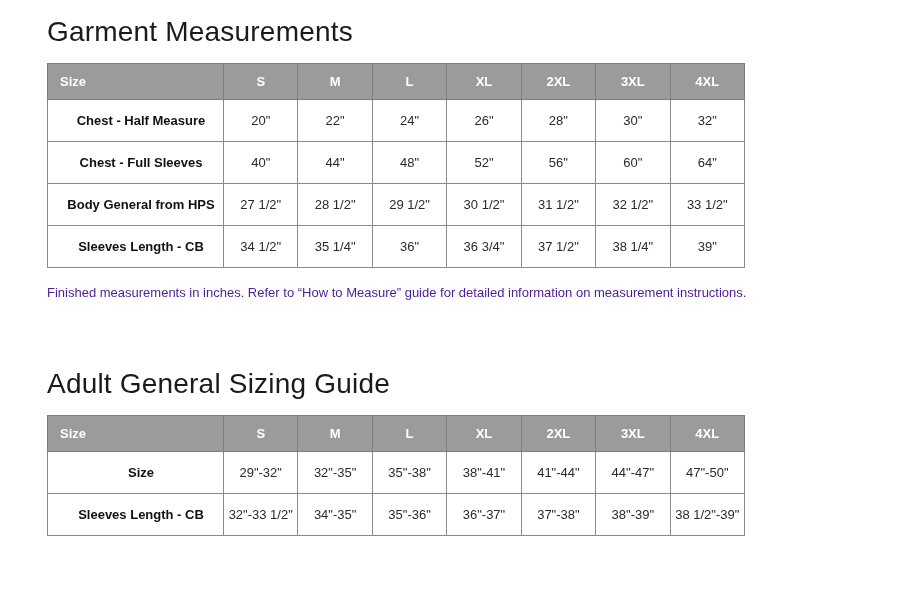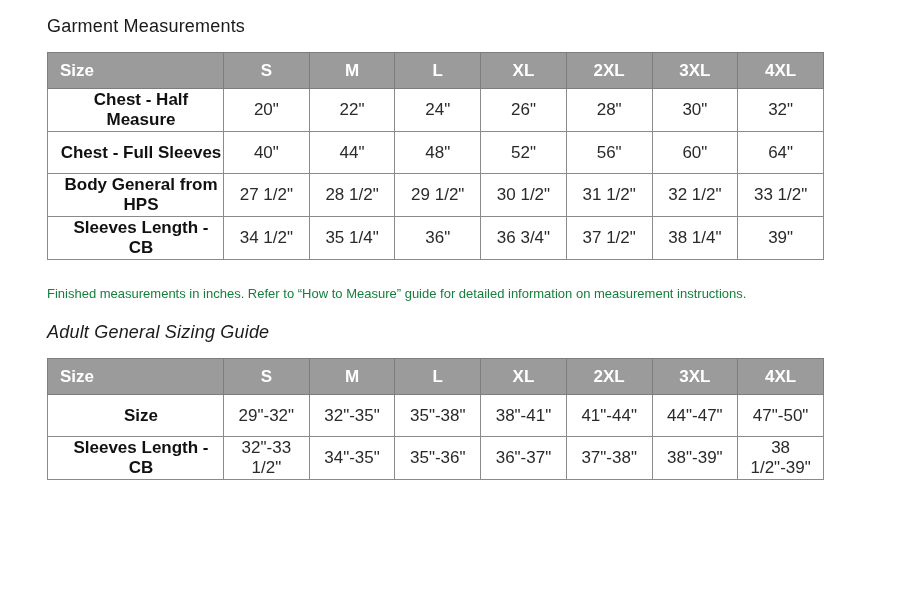--- a/index.html
+++ b/index.html
@@ -11,35 +11,34 @@
   }
   .page {
     width: 924px;
     height: 593px;
     box-sizing: border-box;
     padding: 16px 47px 0 47px;
     background: #ffffff;
     overflow: hidden;
   }
   .section-title {
-    font-size: 18px;
+    font-size: 28px;
     font-weight: 400;
     color: #1a1a1a;
     margin: 0 0 15px 0;
     letter-spacing: 0.2px;
   }
   .section-title.second {
-    margin-top: 21px;
-    font-style: italic;
+    margin-top: 68px;
   }
   table.size-chart {
-    width: 777px;
+    width: 698px;
     border-collapse: collapse;
     table-layout: fixed;
-    font-size: 17px;
+    font-size: 13px;
   }
   table.size-chart th,
   table.size-chart td {
     border: 1px solid #8a8a8a;
     box-sizing: border-box;
   }
   table.size-chart thead th {
     background: #9b9b9b;
     color: #ffffff;
     font-weight: 700;
@@ -59,22 +58,22 @@
   }
   table.size-chart tbody td.row-label {
     font-weight: 700;
     text-align: center;
     padding-left: 12px;
     color: #111111;
   }
   col.label-col-def { width: 176px; }
   .footnote {
     font-size: 13px;
-    color: #15803d;
-    margin-top: 26px;
+    color: #4c1d95;
+    margin-top: 17px;
   }
 </style>
 </head>
 <body>
 
 <div class="page">
 
   <h1 class="section-title">Garment Measurements</h1>
 
   <table class="size-chart">

